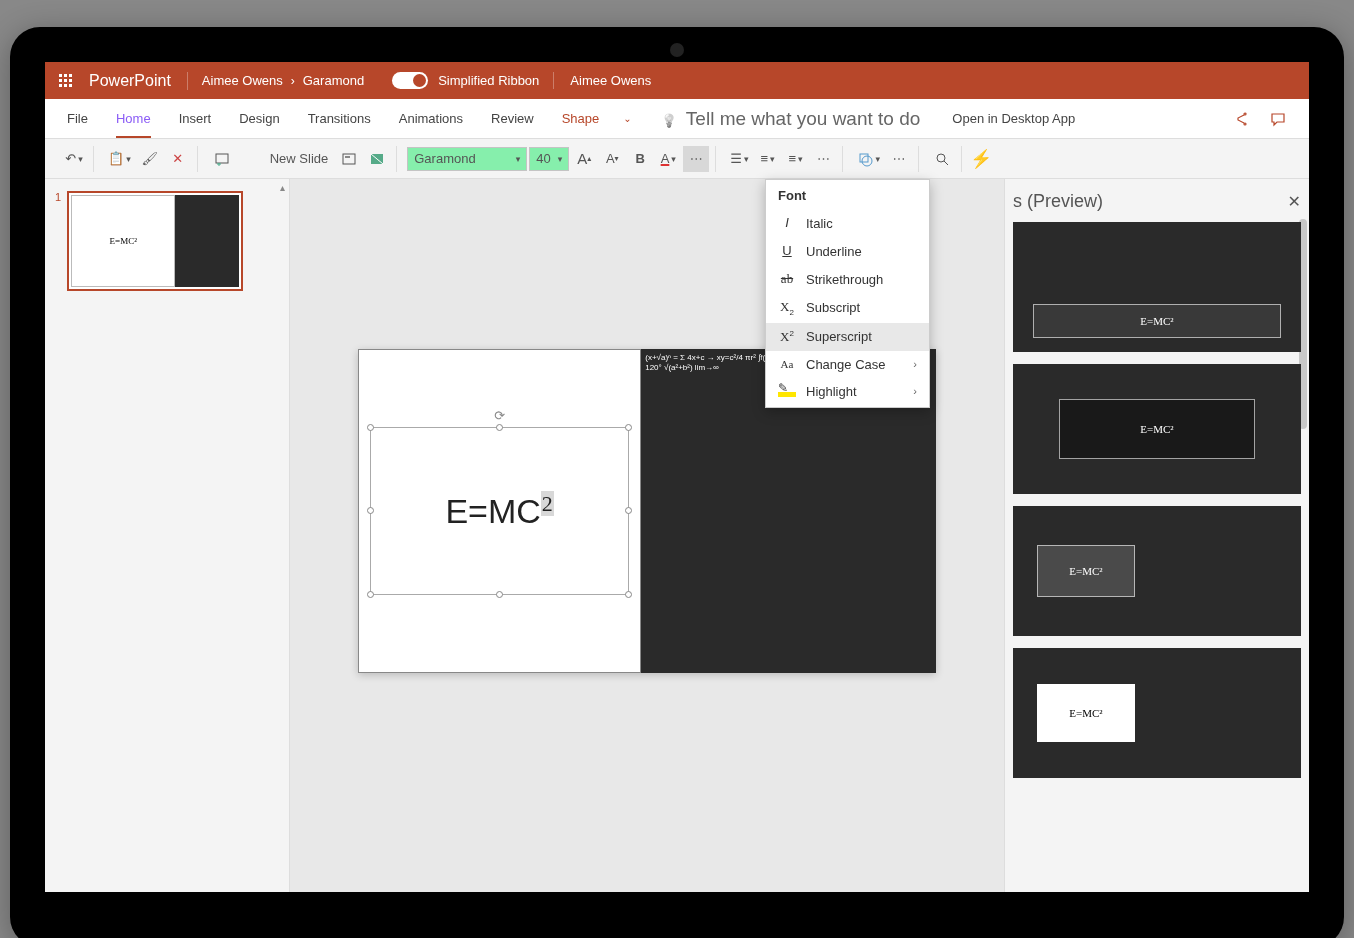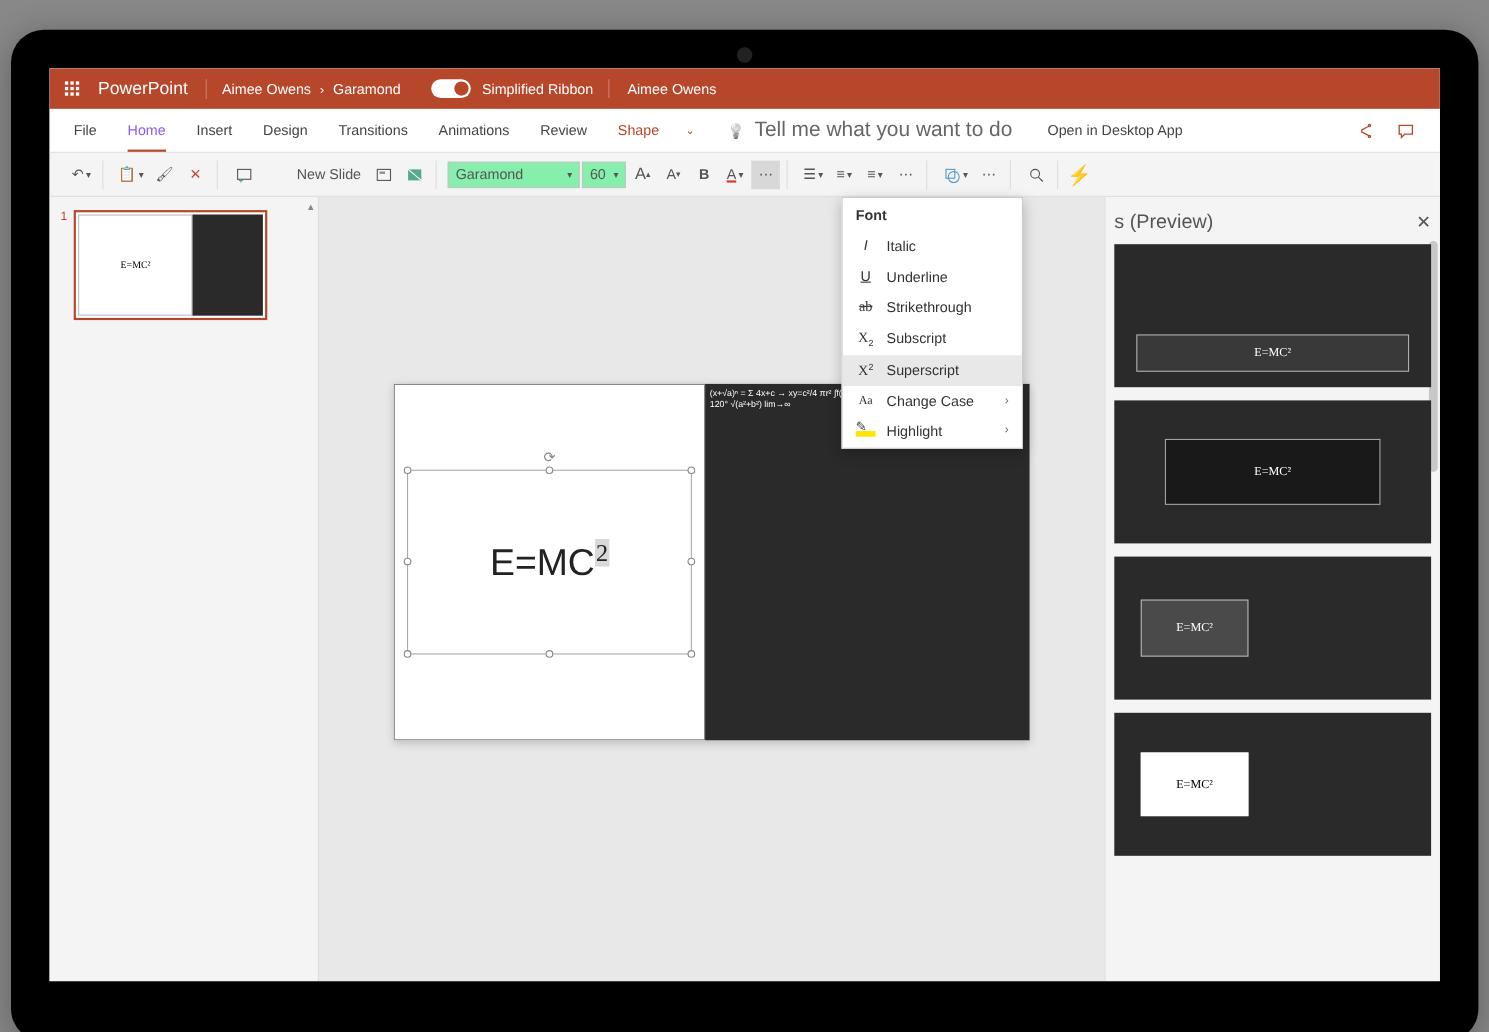--- a/index.html
+++ b/index.html
@@ -196,21 +196,21 @@
               <path stroke="#fff" d="M2 3l12 10"></path>
             </svg>
         </div>
       </div>
       <div class="tb-group">
         <div class="font-select name">
           <span>Garamond</span>
             <span class="drop-arrow">▾</span>
         </div>
         <div class="font-select size">
-          <span>60</span>
+          <span>40</span>
             <span class="drop-arrow">▾</span>
         </div>
         <div class="tb-btn" style="font-size:15px;">A<sup style="font-size:8px;">▴</sup></div>
         <div class="tb-btn" style="font-size:13px;">A<sup style="font-size:8px;">▾</sup></div>
         <div class="tb-btn">
             <b>B</b>
           </div>
         <div class="tb-btn">
             <span class="font-color-u">A</span>
             <span class="drop-arrow">▾</span>

